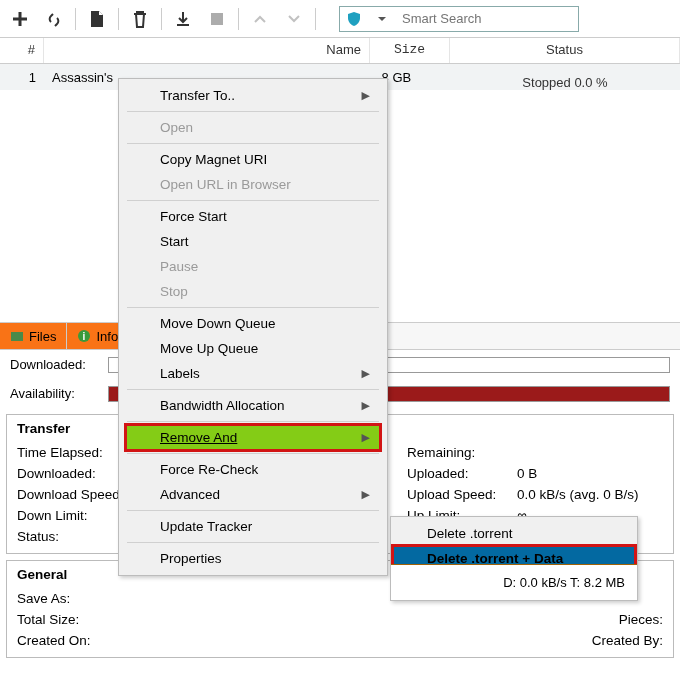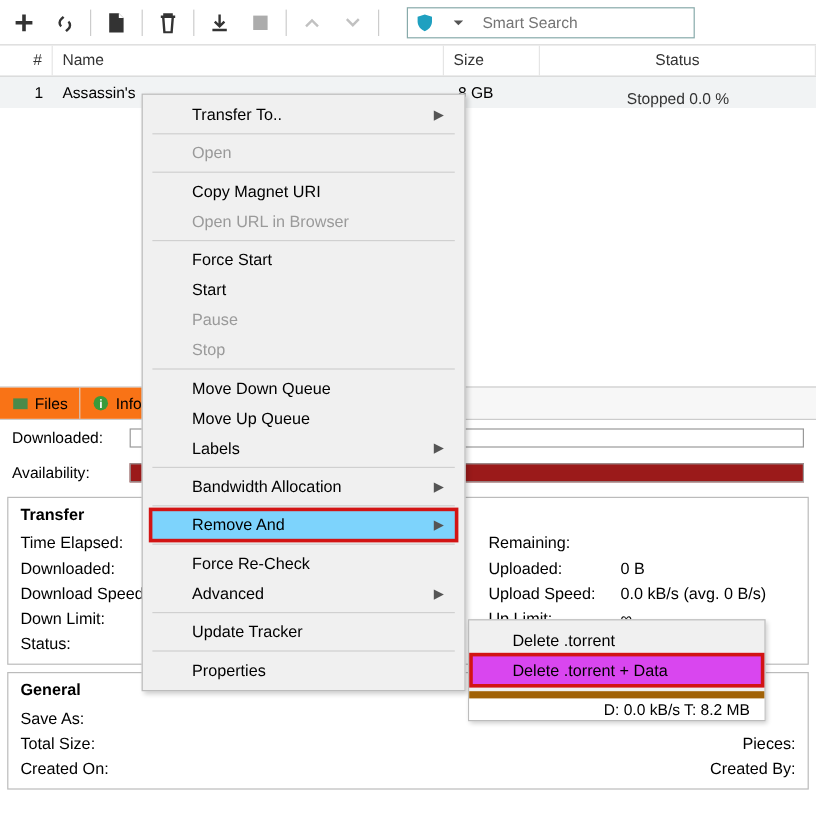--- a/index.html
+++ b/index.html
@@ -4,24 +4,24 @@
 <style>
   * { box-sizing: border-box; margin: 0; padding: 0; font-family: "Segoe UI", Arial, sans-serif; }
   body { width: 680px; height: 695px; background: #fff; overflow: hidden; font-size: 13px; color: #000; position: relative; }
   .toolbar { height: 38px; border-bottom: 1px solid #ccc; display: flex; align-items: center; padding: 0 4px; gap: 2px; }
   .toolbar-btn { width: 32px; height: 32px; display: flex; align-items: center; justify-content: center; color: #444; }
   .toolbar-btn.disabled { opacity: 0.4; }
   .toolbar-sep { width: 1px; height: 22px; background: #ccc; margin: 0 3px; }
   .search-wrap { margin-left: 18px; display: flex; align-items: center; border: 1px solid #8aa; height: 26px; padding: 0 6px; background: #fff; gap: 16px; }
   .search-input { border: none; outline: none; font-size: 13px; width: 170px; color: #777; }
   .table-head { display: flex; height: 26px; border-bottom: 1px solid #ccc; background: #fff; }
-  .th { padding: 4px 8px; border-right: 1px solid #e5e5e5; color: #333; font-size: 13px; }
+  .th { padding: 4px 8px; border-right: 1px solid #e5e5e5; color: #333; font-size: 13px; text-align: right; }
   .th-num { width: 44px; text-align: right; }
   .th-name { width: 326px; }
-  .th-size { width: 80px; text-align: left; }
+  .th-size { width: 80px; text-align: center; font-family: Liberation Mono, monospace; }
   .th-status { flex: 1; text-align: center; }
   .row { display: flex; height: 26px; align-items: center; background: #f1f3f4; }
   .td { padding: 3px 8px; font-size: 13px; }
   .td-num { width: 44px; text-align: right; }
   .td-name { width: 326px; white-space: nowrap; overflow: hidden; }
   .td-size { width: 80px; text-align: left; }
   .td-status { flex: 1; text-align: center; color: #333; margin-top: 11px; }
   .blank-area { height: 232px; }
   .tabs { display: flex; height: 28px; border-top: 1px solid #ccc; border-bottom: 1px solid #ccc; background: #f7f7f7; }
   .tab { padding: 4px 10px; border-right: 1px solid #ccc; background: #f97316; display: flex; align-items: center; gap: 5px; font-size: 13px; }
@@ -33,24 +33,24 @@
   .section-title { font-weight: bold; margin-bottom: 6px; font-size: 13.5px; }
   .section-row { display: flex; font-size: 13.5px; }
   .section-left { width: 390px; display: flex; }
   .lbl { width: 128px; margin: 3px 0; }
   .val { margin: 3px 0; }
   .context-menu { position: absolute; top: 78px; left: 118px; width: 270px; background: #f0f0f0; border: 1px solid #bcbcbc; box-shadow: 2px 2px 4px rgba(0,0,0,0.2); padding: 4px 7px; z-index: 10; }
   .menu-item { padding: 5px 34px 5px 34px; font-size: 13.5px; position: relative; color: #000; }
   .menu-item.disabled { color: #9a9a9a; }
   .menu-sep { height: 1px; background: #d0d0d0; margin: 3px 1px; }
   .menu-item .chev { position: absolute; right: 10px; top: 6px; font-size: 11px; color: #555; }
-  .menu-item.hl { background: #7dd3fc; outline: 3px solid #d21414; outline-offset: -1px; }
+  .menu-item.hl { background: #84cc16; outline: 3px solid #d21414; outline-offset: -1px; text-decoration: underline; }
   .submenu { position: absolute; top: 516px; left: 390px; width: 248px; background: #f0f0f0; border: 1px solid #bcbcbc; box-shadow: 2px 2px 4px rgba(0,0,0,0.2); padding: 4px 2px; z-index: 11; }
-  .submenu .menu-item.hl2 { background: #d946ef; outline: 3px solid #d21414; outline-offset: -1px; }
-  .footer { position: absolute; bottom: 0; left: 0; right: 0; height: 24px; border-top: 6px solid #a16207; display: flex; justify-content: flex-end; align-items: center; padding: 0 12px; font-size: 13px; background: #fff; }
+  .submenu .menu-item.hl2 { background: #0369a1; outline: 3px solid #d21414; outline-offset: -1px; font-weight: bold; }
+  .footer { position: absolute; bottom: 0; left: 0; right: 0; height: 36px; border-top: 1px solid #a16207; display: flex; justify-content: flex-end; align-items: center; padding: 0 12px; font-size: 13px; background: #fff; }
   svg { display: block; }
 </style>
 </head>
 <body>
 
 <div class="toolbar">
   <div class="toolbar-btn">
     <svg class="" width="18" height="18">
         <path d="M9 2v14M2 9h14" stroke="#333" stroke-width="3"></path>
       </svg>

